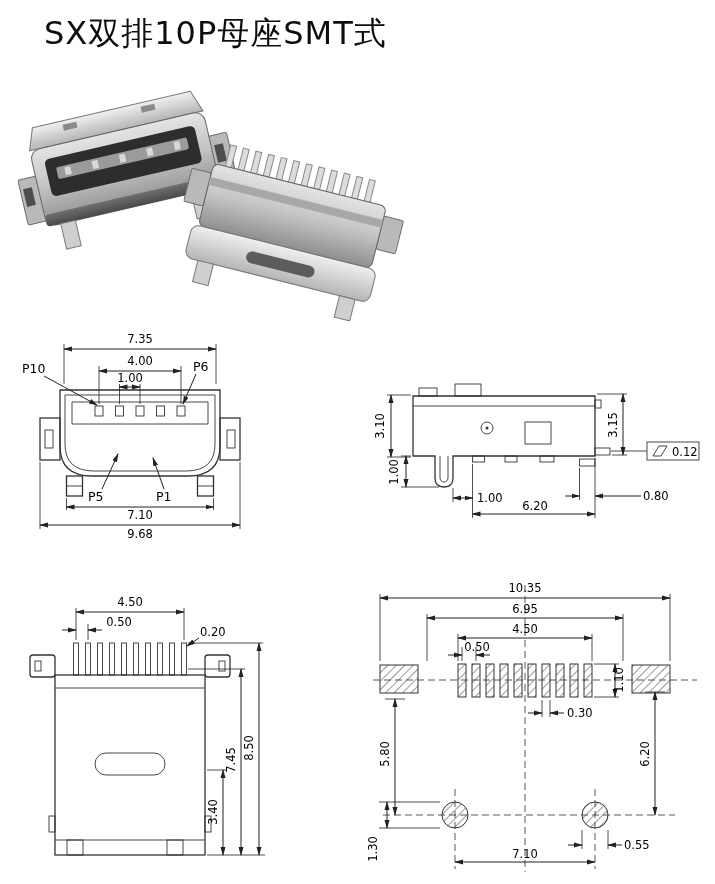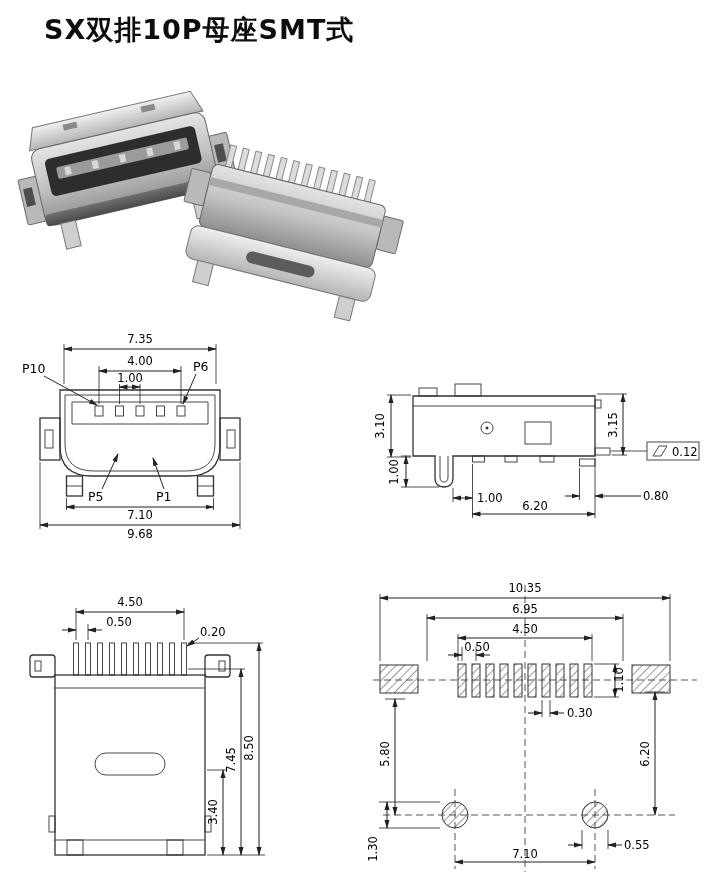--- a/index.html
+++ b/index.html
@@ -1,18 +1,18 @@
 <!DOCTYPE html>
 <html><head>
 <meta charset="utf-8">
 <style>
   html,body{margin:0;padding:0;background:#ffffff;}
   #page{position:relative;width:715px;height:884px;background:#fff;overflow:hidden;
         font-family:"DejaVu Sans","Liberation Sans",sans-serif;}
-  #title{position:absolute;left:44px;top:12px;font-size:27px;font-weight:bold;color:#0d0d0d;
+  #title{position:absolute;left:44px;top:12px;font-size:32px;font-weight:normal;color:#0d0d0d;
          letter-spacing:1px;font-family:"DejaVu Sans","Liberation Sans",sans-serif;}
   .view{position:absolute;}
   svg text{font-family:"DejaVu Sans","Liberation Sans",sans-serif;font-size:11.5px;fill:#000;}
   svg .lbl{font-size:12.5px;}
   .dim{stroke:#222;stroke-width:1;fill:none;}
   .thin{stroke:#222;stroke-width:0.8;fill:none;}
   .dash{stroke:#444;stroke-width:0.9;fill:none;stroke-dasharray:7 4;}
   .out{stroke:#333;stroke-width:1.3;fill:none;}
   .out2{stroke:#333;stroke-width:0.9;fill:none;}
 </style>

